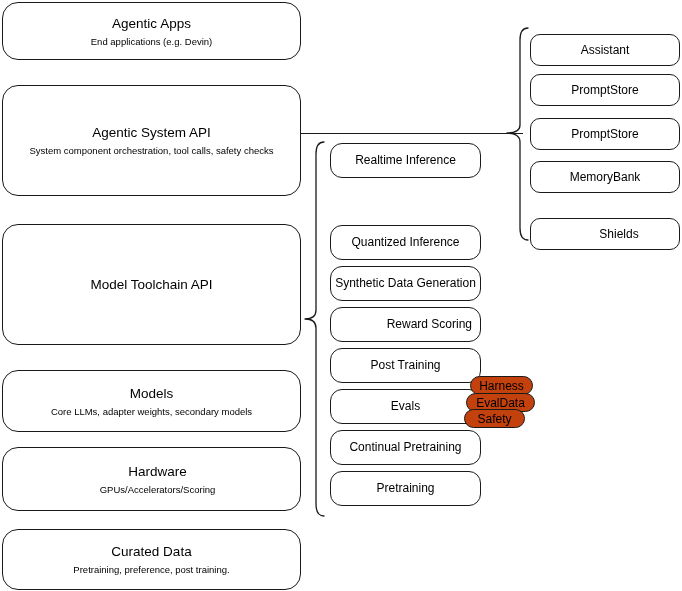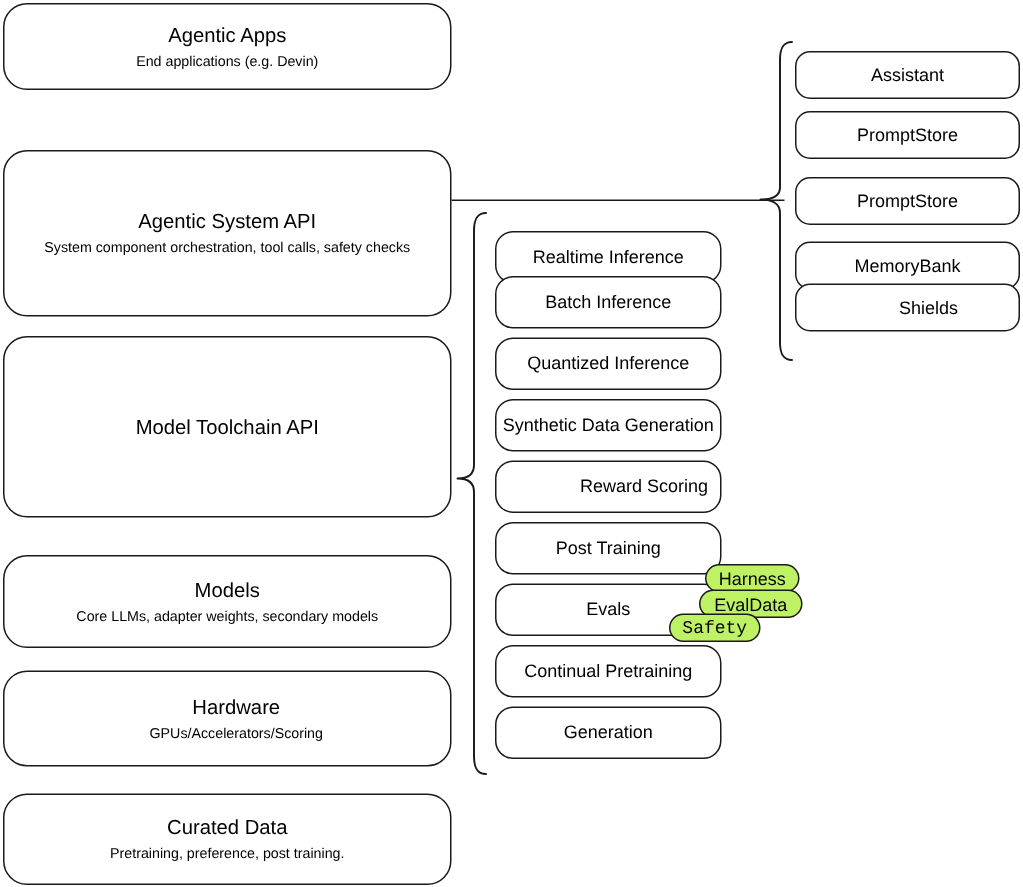--- a/index.html
+++ b/index.html
@@ -54,21 +54,21 @@
   }
   .layer .subtitle {
     font-size: 9.5px;
     line-height: 13px;
     margin-top: 3px;
     color: #000;
     white-space: nowrap;
   }
 
   #layer-agentic-apps      { top: 2px;   height: 58px; }
-  #layer-agentic-system    { top: 100px;  height: 111px; justify-content: center; }
+  #layer-agentic-system    { top: 85px;  height: 111px; justify-content: center; }
   #layer-model-toolchain   { top: 224px; height: 121px; }
   #layer-models            { top: 370px; height: 62px; }
   #layer-hardware          { top: 447px; height: 64px; padding-left: 20px; }
   #layer-curated-data      { top: 529px; height: 61px; }
 
   
   .mid-box {
     left: 330px;
     width: 151px;
     height: 35px;
@@ -85,21 +85,21 @@
     border-radius: 10px;
   }
   .right-box .label { font-size: 12px; line-height: 15px; white-space: nowrap; }
 
   
   .pill {
     position: absolute;
     box-sizing: border-box;
     border: 1px solid #1a1a1a;
     border-radius: 999px;
-    background: #bef264;
+    background: #c2410c;
     display: flex;
     align-items: center;
     justify-content: center;
     font-size: 12px;
     line-height: 14px;
     white-space: nowrap;
     z-index: 5;
   }
 
   
@@ -155,67 +155,64 @@
       <path d="M21 2 C14 2 13 8 13 14 L13 170 C13 176 9 179 2 179 C9 179 13 182 13 188 L13 364 C13 370 14 376 21 376" stroke="#1a1a1a" stroke-width="1.3" fill="none" stroke-linecap="round" stroke-linejoin="round"></path>
     </svg>
   </div>
 
   <div class="brace" style="left:505px; top:26px; width:24px; height:216px;">
     <svg width="24" height="216" viewBox="0 0 24 216" fill="none" xmlns="http://www.w3.org/2000/svg">
       <path d="M23 2 C16 2 15 8 15 14 L15 99 C15 105 10 107 2 107 C10 107 15 110 15 116 L15 202 C15 208 16 214 23 214" stroke="#1a1a1a" stroke-width="1.3" fill="none" stroke-linecap="round" stroke-linejoin="round"></path>
     </svg>
   </div>
 
-  <div class="box mid-box" style="top:143px;margin-top:11px;">
+  <div class="box mid-box" style="top:143px;">
     <span class="label">Realtime Inference</span>
-  </div>
-  <div class="box mid-box" style="top:184px;">
-    <span class="label">Batch Inference</span>
   </div>
   <div class="box mid-box" style="top:225px;">
     <span class="label">Quantized Inference</span>
   </div>
   <div class="box mid-box" style="top:266px;">
     <span class="label">Synthetic Data Generation</span>
   </div>
   <div class="box mid-box" style="top:307px;align-items:flex-end;">
     <span class="label">Reward Scoring</span>
   </div>
   <div class="box mid-box" style="top:348px;">
     <span class="label">Post Training</span>
   </div>
   <div class="box mid-box" style="top:389px;">
     <span class="label">Evals</span>
   </div>
   <div class="box mid-box" style="top:430px;">
     <span class="label">Continual Pretraining</span>
   </div>
   <div class="box mid-box" style="top:471px;">
-    <span class="label">Generation</span>
+    <span class="label">Pretraining</span>
   </div>
 
   <div class="pill" style="left:470px; top:376px; width:63px; height:19px;">
     <span>Harness</span>
   </div>
   <div class="pill" style="left:466px; top:393px; width:69px; height:19px;">
     <span>EvalData</span>
   </div>
-  <div class="pill" style="left:446px; top:409px; width:61px; height:19px;font-family:Liberation Mono, monospace;">
+  <div class="pill" style="left:464px; top:409px; width:61px; height:19px;">
     <span>Safety</span>
   </div>
 
   <div class="box right-box" style="top:34px;align-items:center;">
     <span class="label">Assistant</span>
   </div>
   <div class="box right-box" style="top:74px;">
     <span class="label">PromptStore</span>
   </div>
   <div class="box right-box" style="top:118px;">
     <span class="label">PromptStore</span>
   </div>
   <div class="box right-box" style="top:161px;">
     <span class="label">MemoryBank</span>
   </div>
-  <div class="box right-box" style="top:189px;padding-left:36px;">
+  <div class="box right-box" style="top:218px;padding-left:36px;">
     <span class="label">Shields</span>
   </div>
 
 </div>
 
 </body></html>

